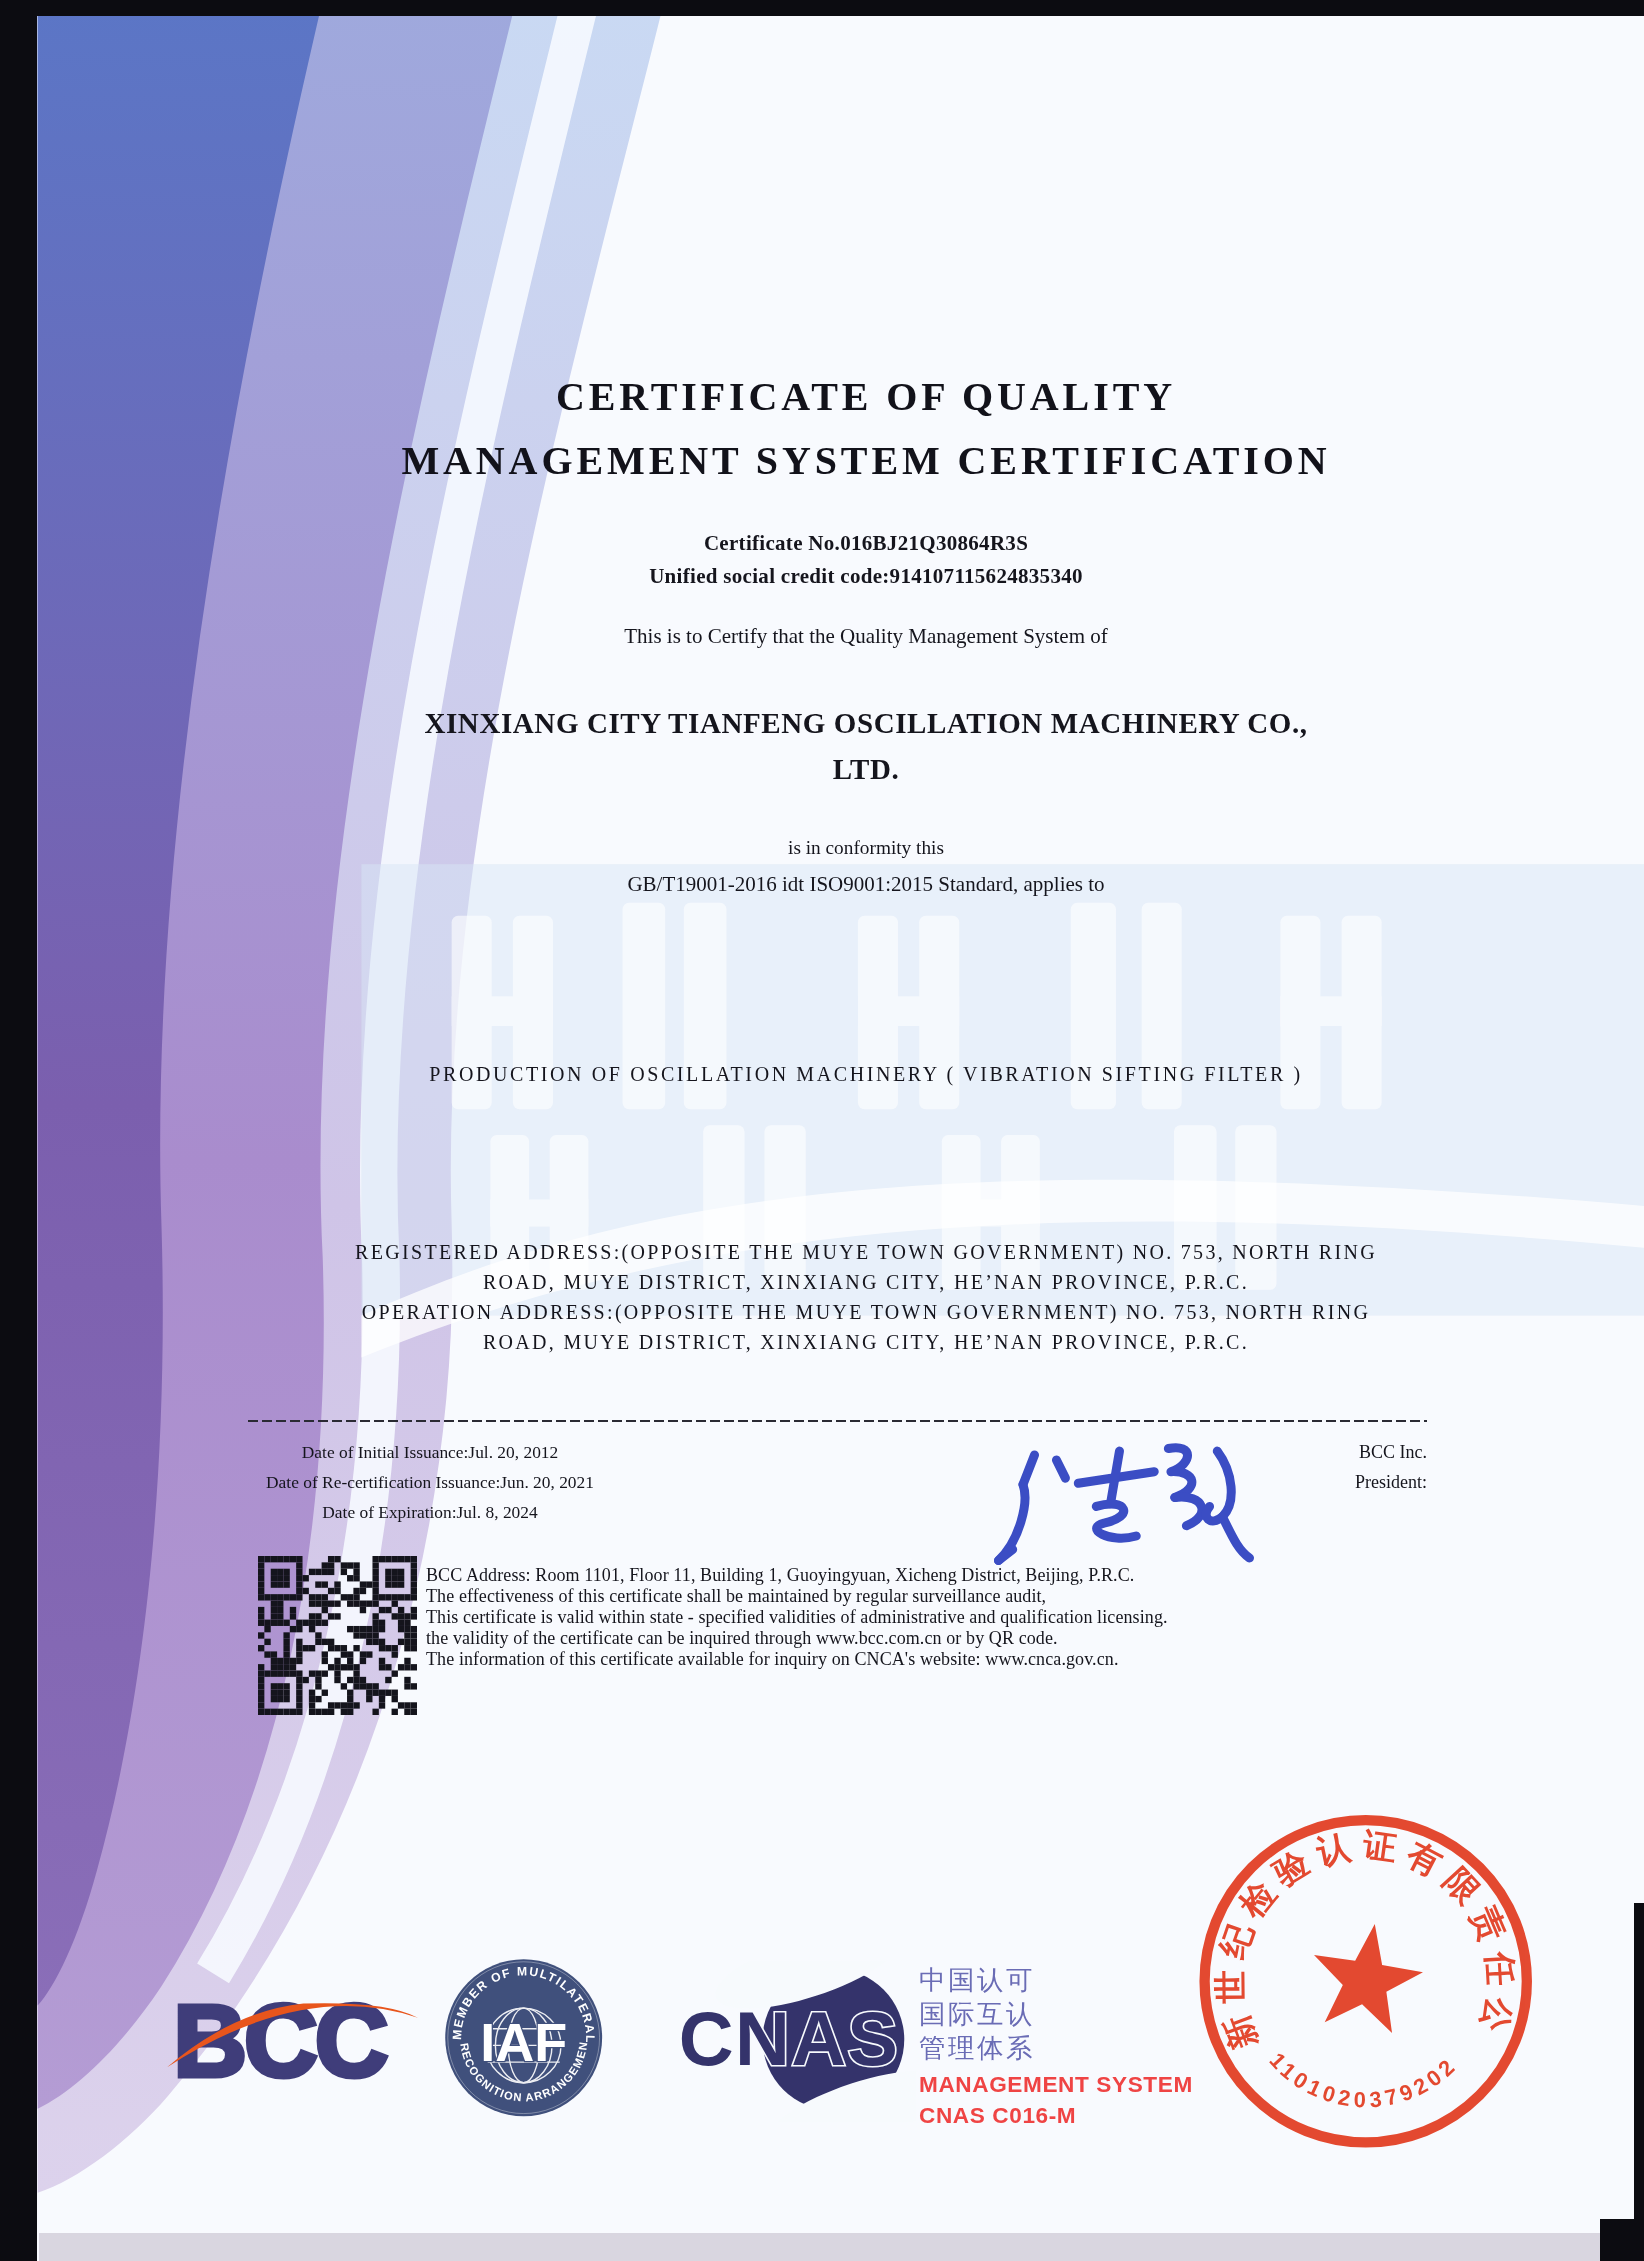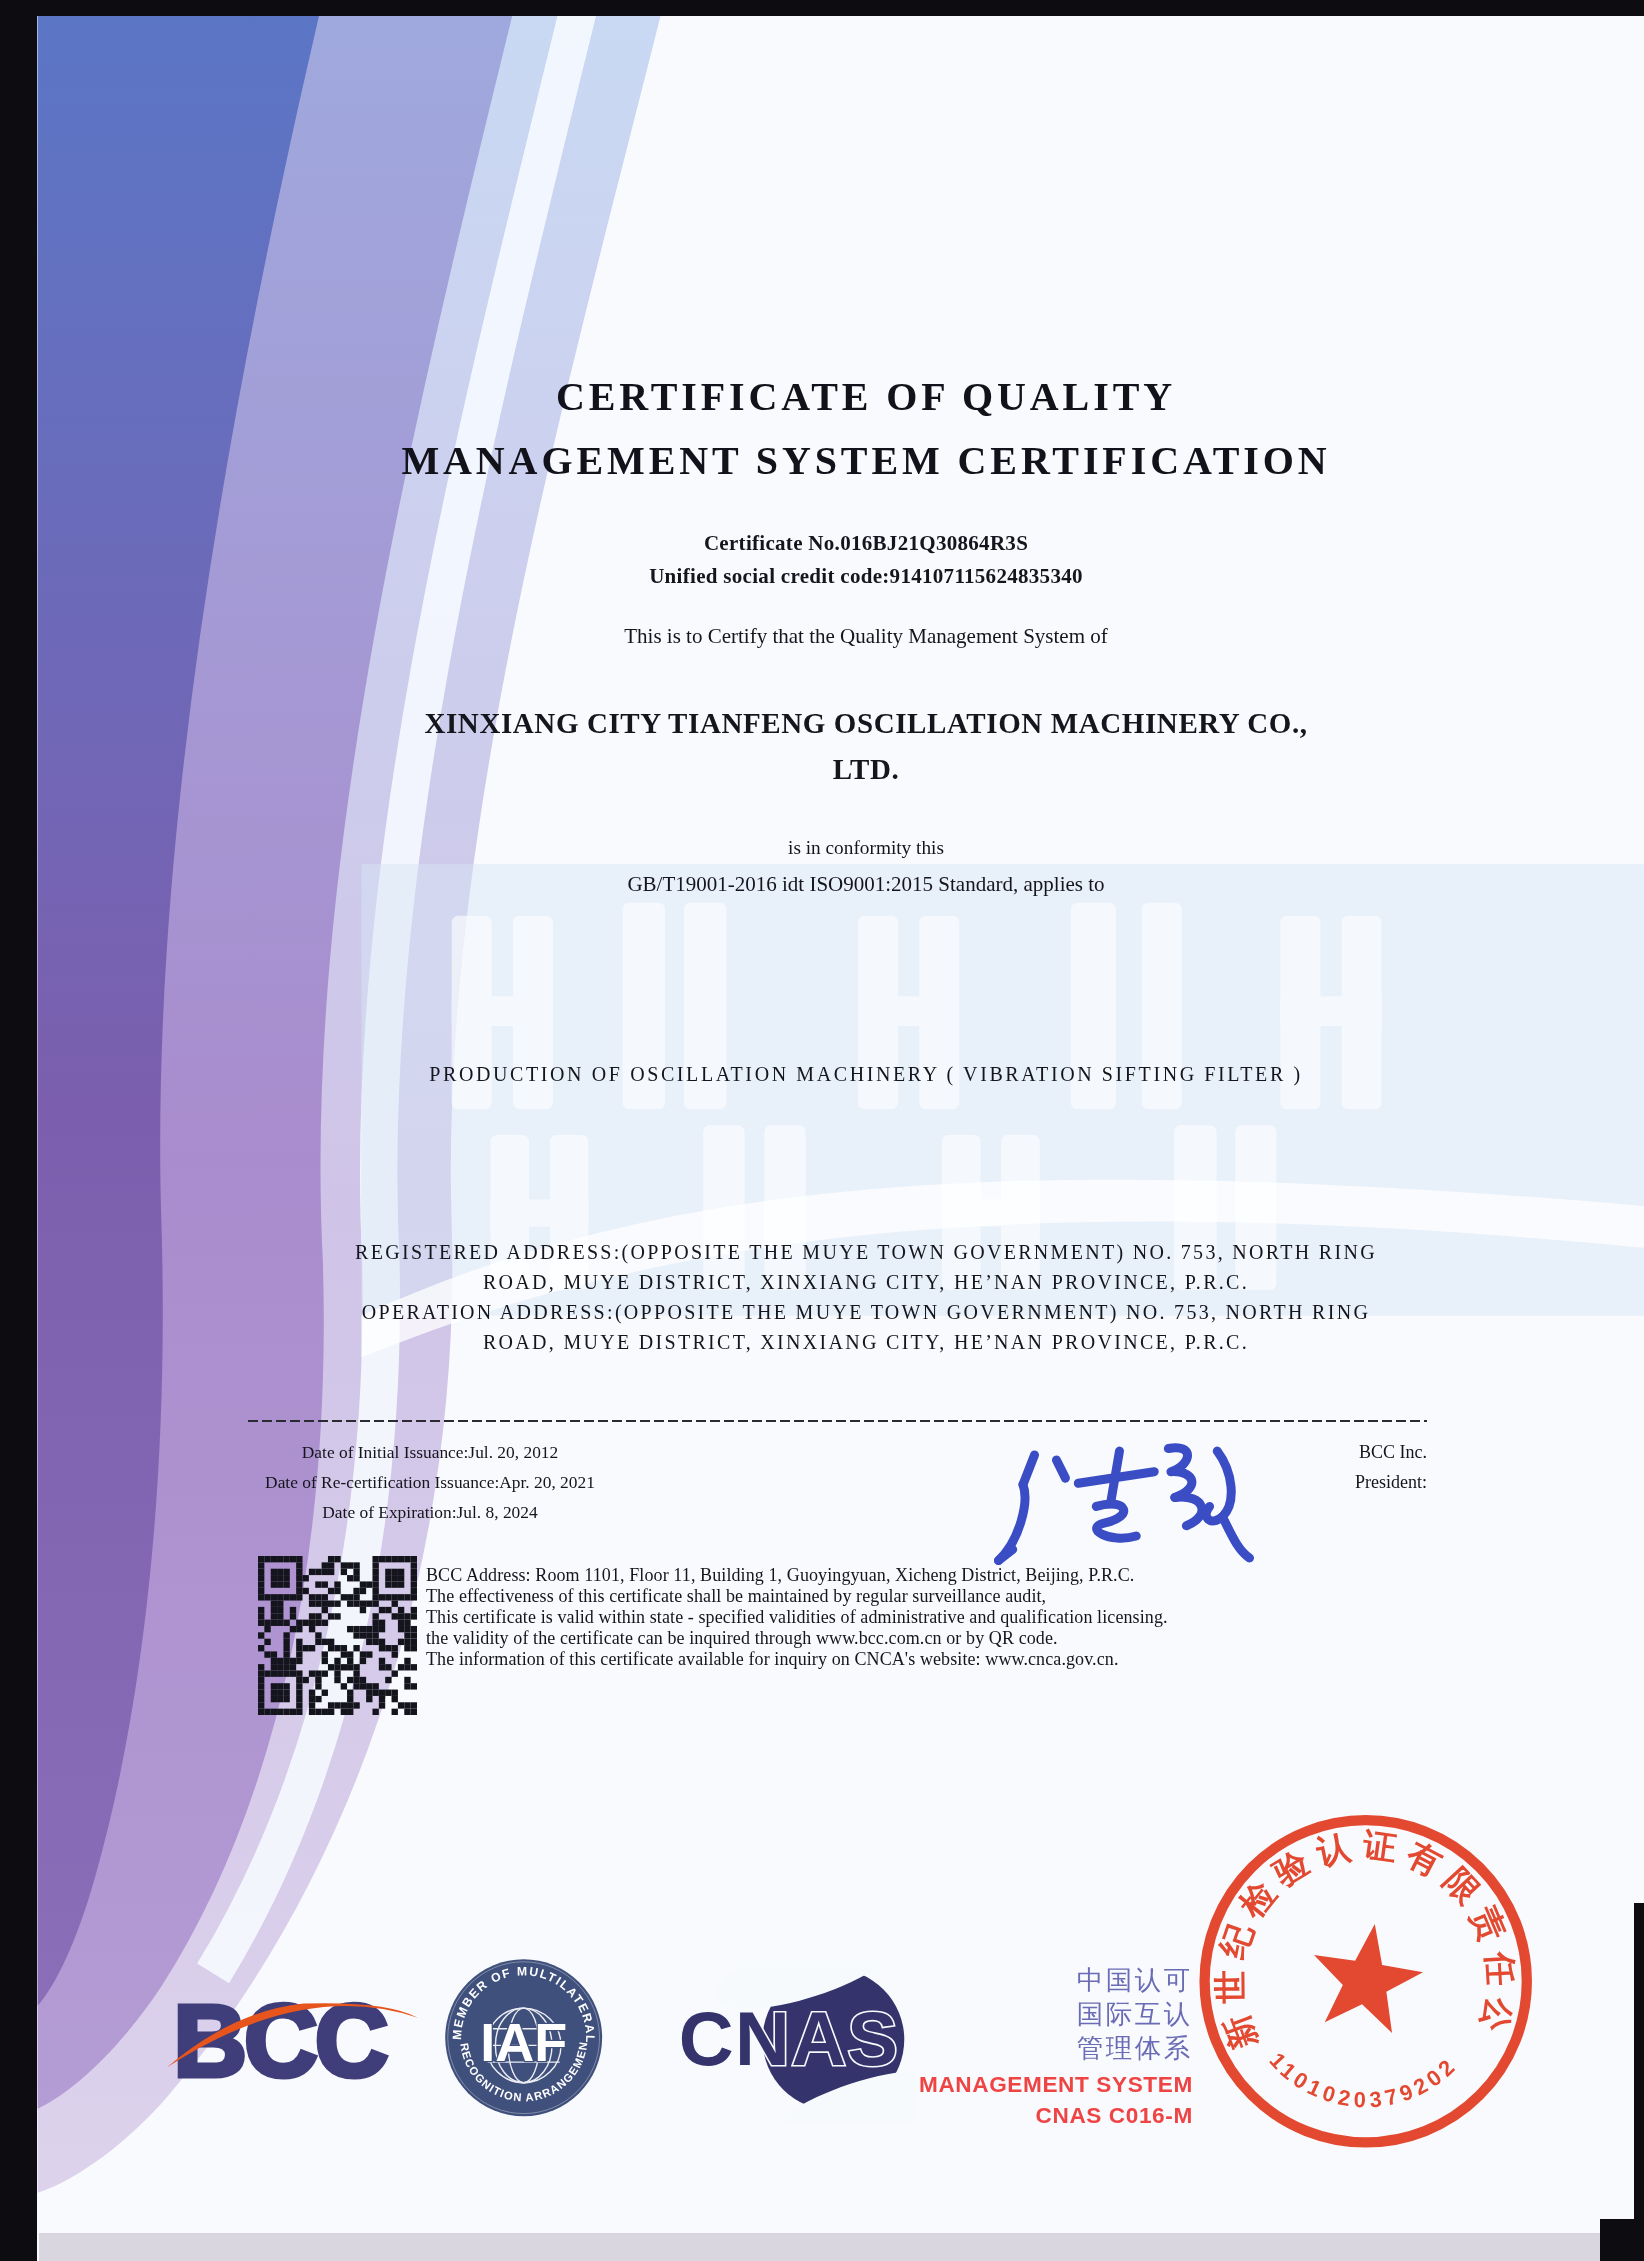--- a/index.html
+++ b/index.html
@@ -113,21 +113,21 @@
     <div>REGISTERED ADDRESS:(OPPOSITE THE MUYE TOWN GOVERNMENT) NO. 753, NORTH RING</div>
     <div>ROAD, MUYE DISTRICT, XINXIANG CITY, HE’NAN PROVINCE, P.R.C.</div>
     <div>OPERATION ADDRESS:(OPPOSITE THE MUYE TOWN GOVERNMENT) NO. 753, NORTH RING</div>
     <div>ROAD, MUYE DISTRICT, XINXIANG CITY, HE’NAN PROVINCE, P.R.C.</div>
   </div>
 
   <div class="abs z2 dash-sep" style="left:248px;top:1420px;width:1179px;"></div>
 
   <div class="abs z2 dates" style="left:235px;top:1437px;width:390px;">
     <div>Date of Initial Issuance:Jul. 20, 2012</div>
-    <div>Date of Re-certification Issuance:Apr. 20, 2021</div>
+    <div>Date of Re-certification Issuance:Jun. 20, 2021</div>
     <div>Date of Expiration:Jul. 8, 2024</div>
   </div>
 
   <div class="abs z2 issuer" style="left:1221px;top:1437px;width:206px;text-align:right;">
     <div>BCC Inc.</div>
     <div>President:</div>
   </div>
 
   <svg class="abs z3" style="left:980px;top:1435px;" width="297" height="148" viewBox="1520 2225 460 230">
     <g fill="none" stroke="#2b3fc0" stroke-width="14" stroke-linecap="round" stroke-linejoin="round" opacity="0.92">
@@ -506,21 +506,21 @@
     <text x="812" y="3196" text-anchor="middle" font-size="84" font-weight="bold" fill="#ffffff" stroke="#40507c" stroke-width="4" paint-order="stroke">IAF</text>
   </svg>
 
   <svg class="abs z3" style="left:671px;top:1961px;" width="245" height="161" viewBox="1040 3040 380 250">
     <circle cx="1292" cy="3162" r="110" fill="#34336b"></circle>
     <ellipse cx="1252" cy="3050" rx="150" ry="46" fill="#f7fafd" transform="rotate(-18 1252 3050)"></ellipse>
     <ellipse cx="1334" cy="3274" rx="150" ry="46" fill="#f7fafd" transform="rotate(-18 1334 3274)"></ellipse>
     <text x="1052" y="3202" font-size="118" font-weight="bold" letter-spacing="2" fill="#34336b" stroke="#f7fafd" stroke-width="5" paint-order="stroke">CNAS</text>
   </svg>
 
-  <div class="abs z2 cjk-col" style="left:919px;top:1963px;text-align:right;">
+  <div class="abs z2 cjk-col" style="left:919px;top:1963px;">
     <div class="cjk-lines">
       <div>中国认可</div>
       <div>国际互认</div>
       <div>管理体系</div>
     </div>
     <div class="cnas-en" style="margin-top:3.9px;">
       <div>MANAGEMENT SYSTEM</div>
       <div>CNAS C016-M</div>
     </div>
   </div>

